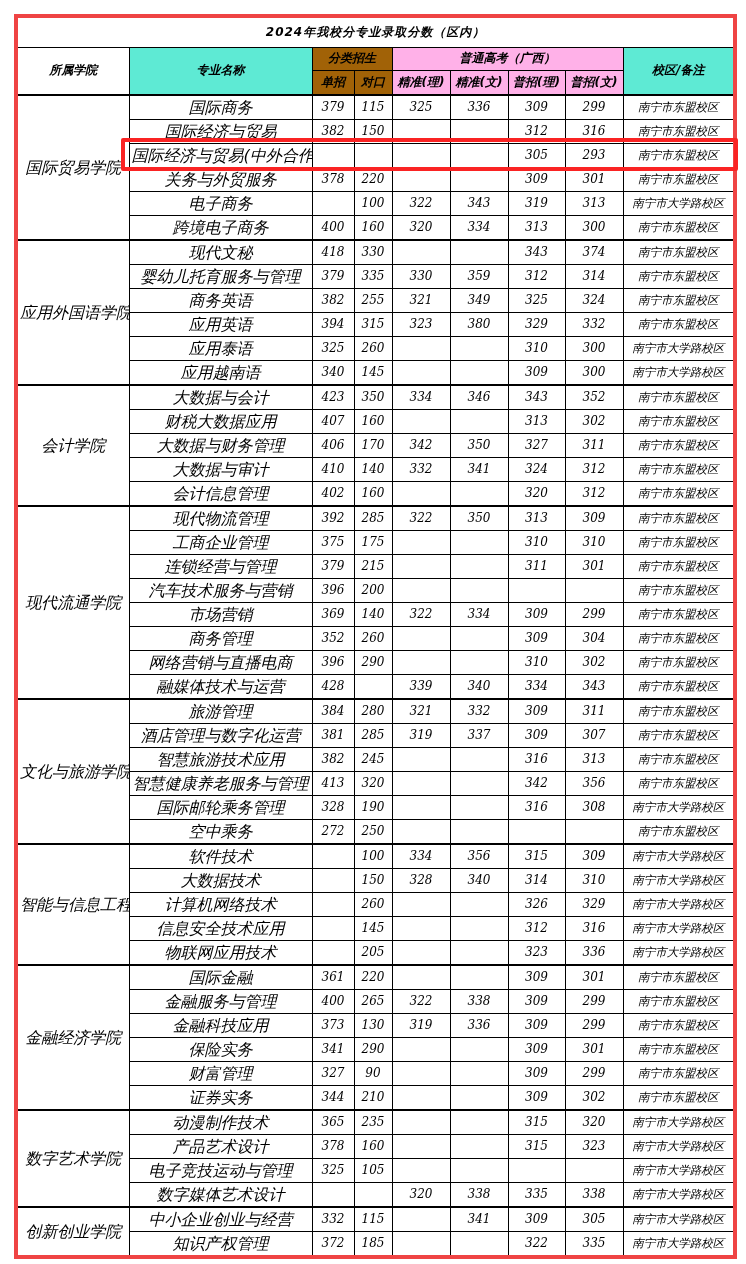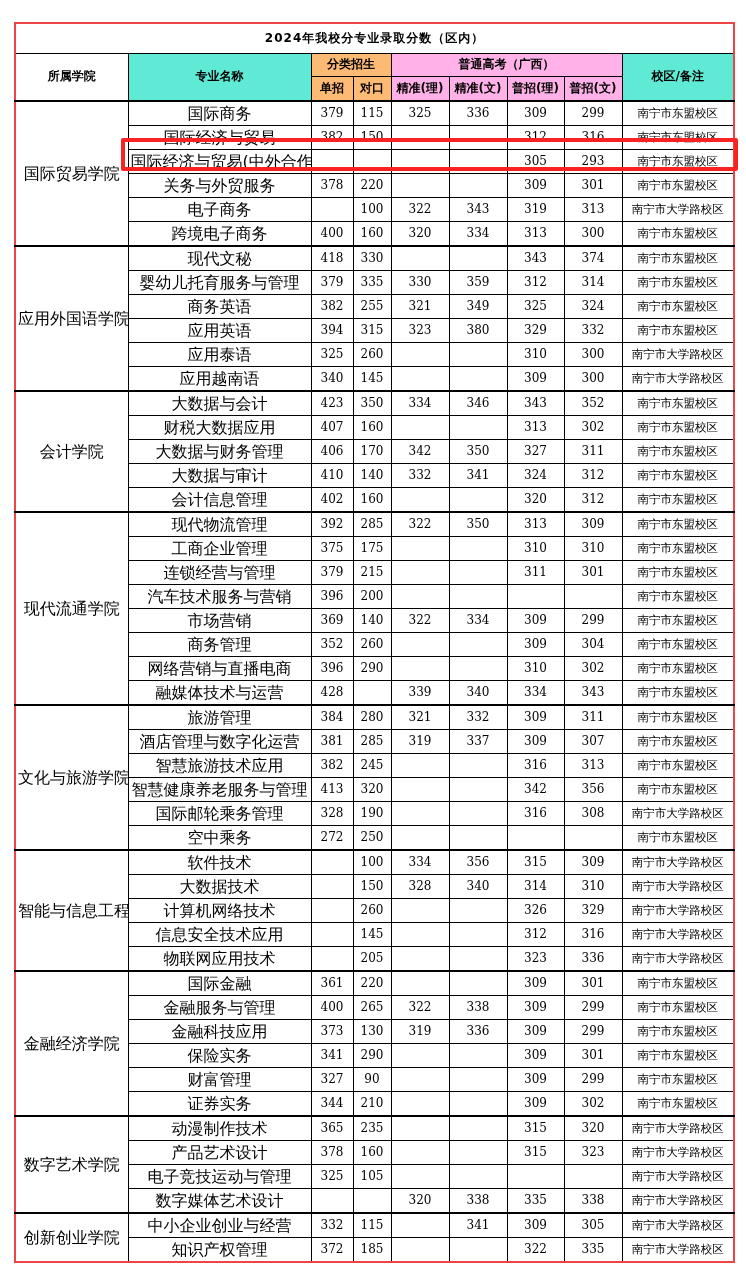--- a/index.html
+++ b/index.html
@@ -5,25 +5,26 @@
   html,body{margin:0;padding:0;background:#ffffff;}
   .canvas{
     position:relative;
     width:746px;height:1264px;
     background:#ffffff;
     overflow:hidden;
     font-family:"DejaVu Sans","Liberation Sans",sans-serif;
     color:#000;
   }
   table.score{
-    position:absolute;left:14px;top:22px;
+    position:absolute;left:14px;top:14px;
     width:719px;
     border-collapse:collapse;
     table-layout:fixed;
-    border:2px solid #ef4444;
+    border:4px solid #ef4444;
+    font-style:italic;
   }
   table.score td, table.score th{
     border:1px solid #000;
     padding:0 2px;
     text-align:center;
     vertical-align:middle;
     overflow:hidden;
     white-space:nowrap;
     font-size:12px;
     line-height:1.1;
@@ -32,21 +33,21 @@
     height:29px;
     font-size:15px;
     font-weight:bold;
     background:#ffffff;
     letter-spacing:1px;
   }
   thead th{font-weight:bold;font-size:12.5px;}
   tr.h1 th{height:22px;}
   tr.h2 th{height:23px;}
   .bg-blue{background:#5eead4;}
-  .bg-peach{background:#fdba74;}
+  .bg-peach{background:#a16207;}
   .bg-pink{background:#ffb1e8;}
   .bg-white{background:#ffffff;}
   tbody td{height:23px;background:#ffffff;}
   tbody td.college{font-size:16px;letter-spacing:0;}
   tbody td.major{font-size:16px;}
   tbody td.num{font-size:12px;font-family:"DejaVu Serif","Liberation Serif",serif;}
   tbody td.campus{font-size:11.5px;border-radius:11px;}
   tbody tr.group-start td{border-top:2px solid #000;}
   .red-box{
     position:absolute;

